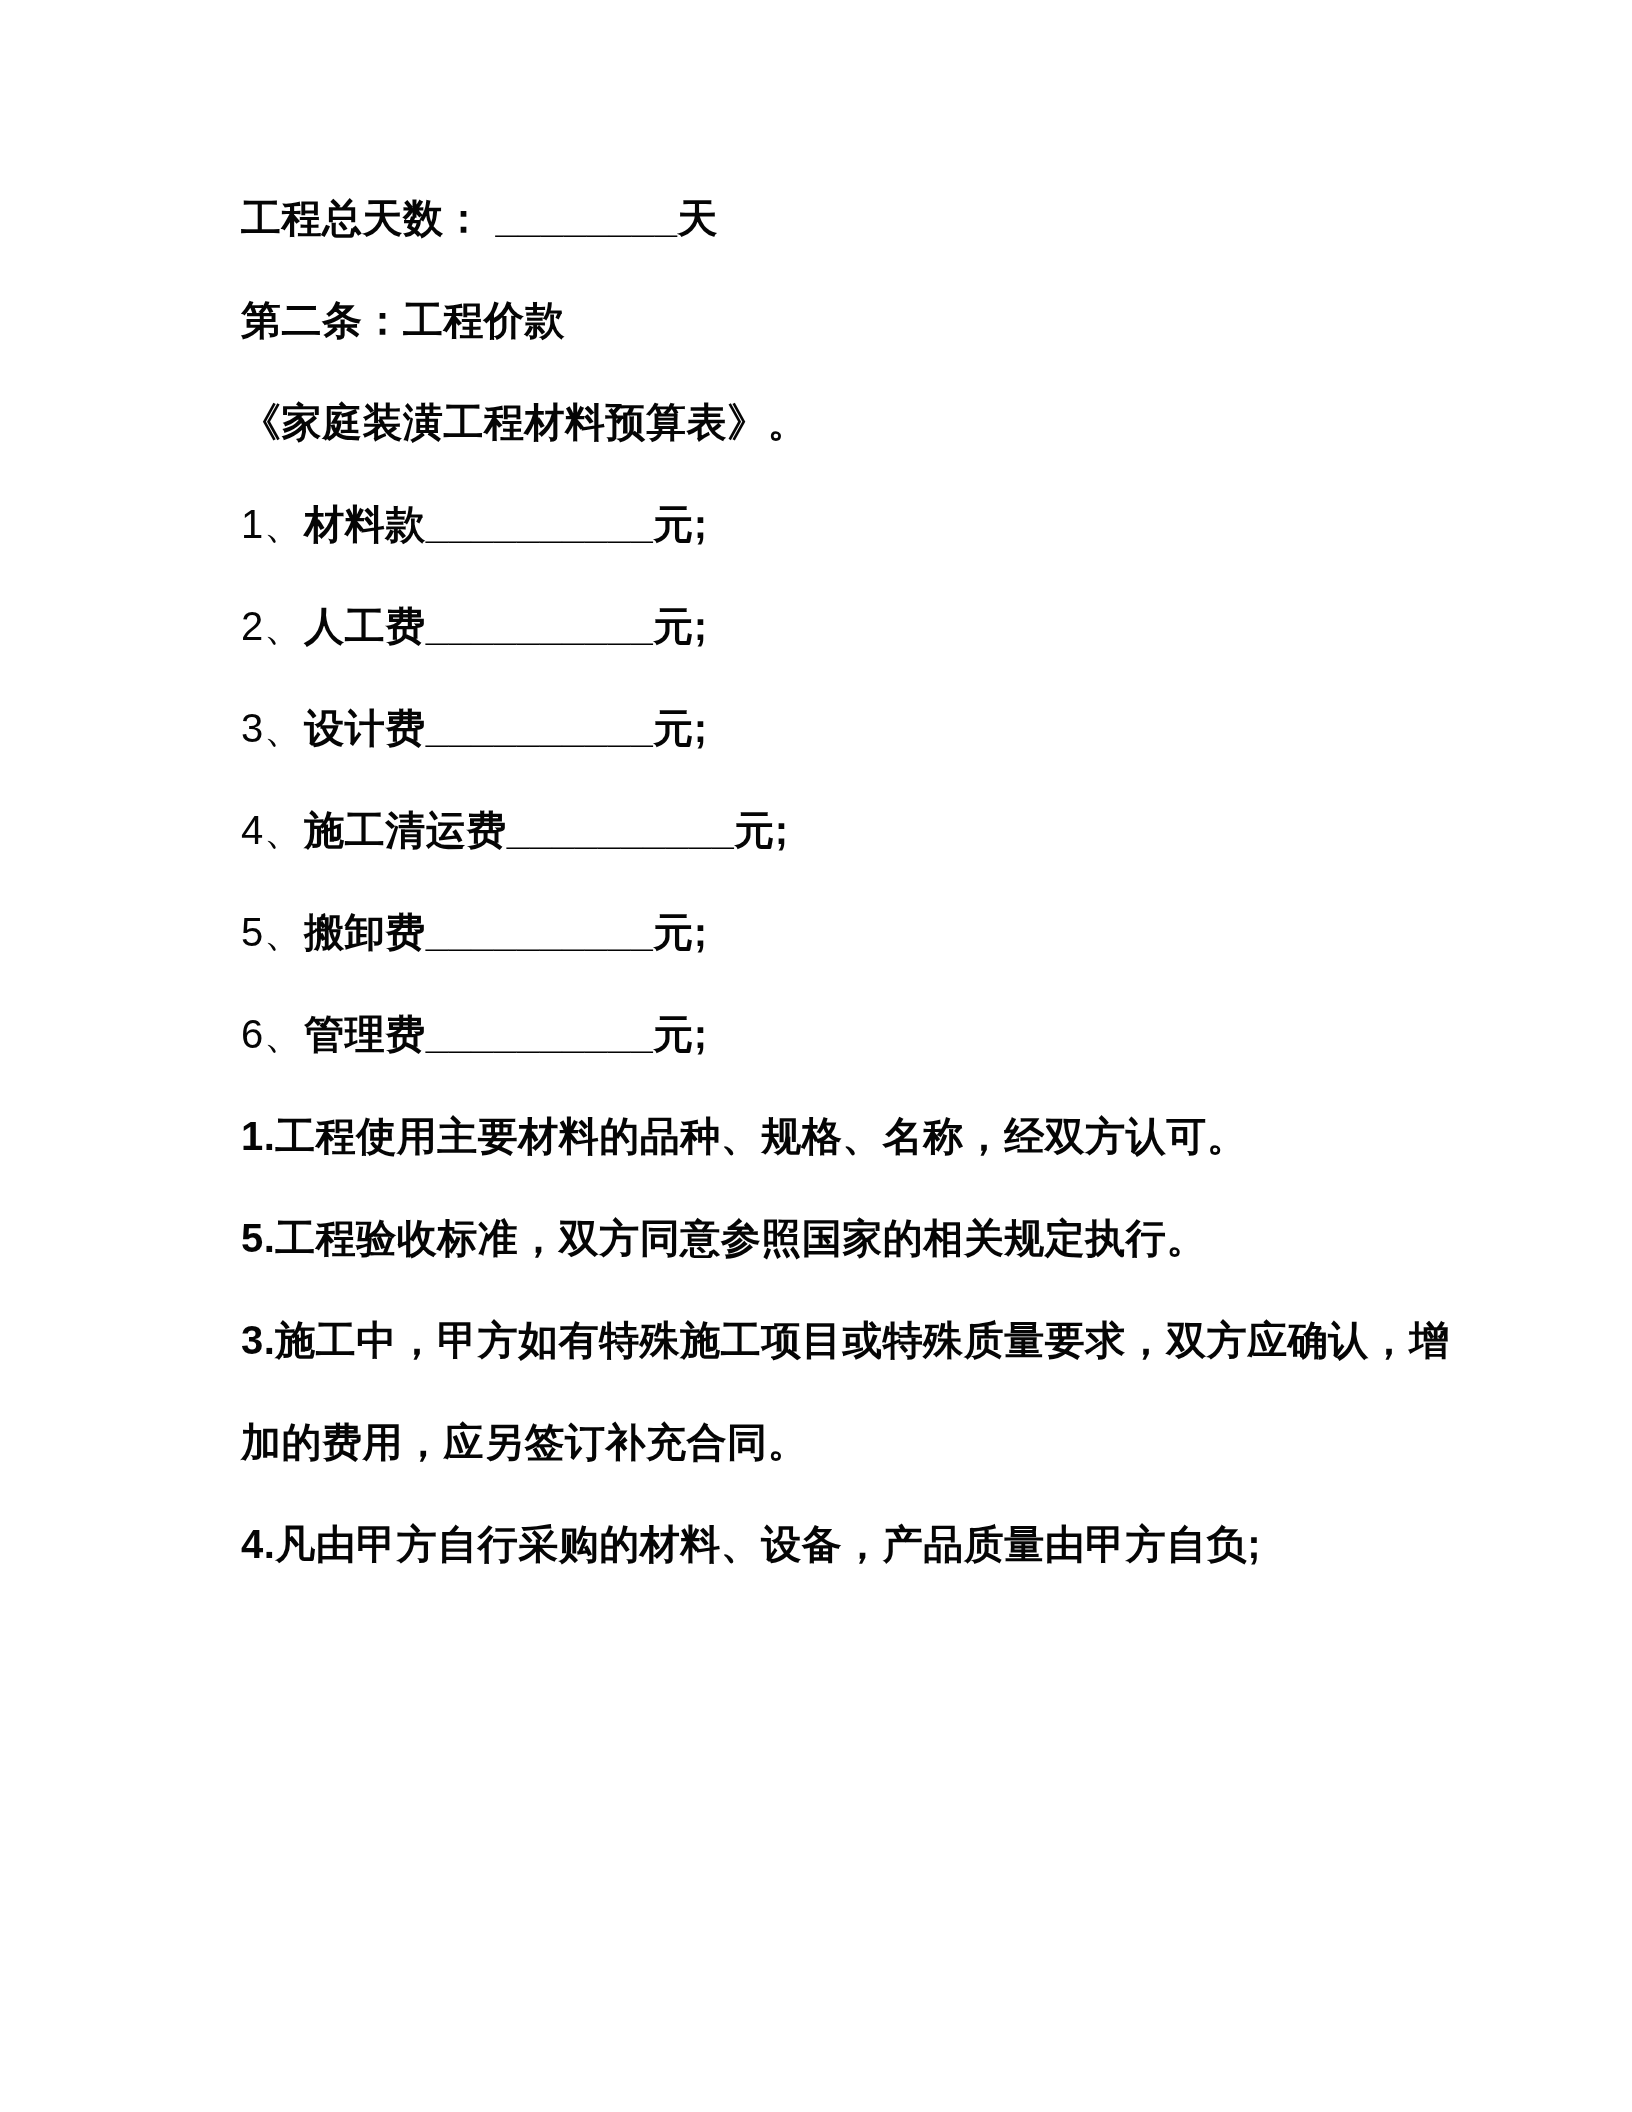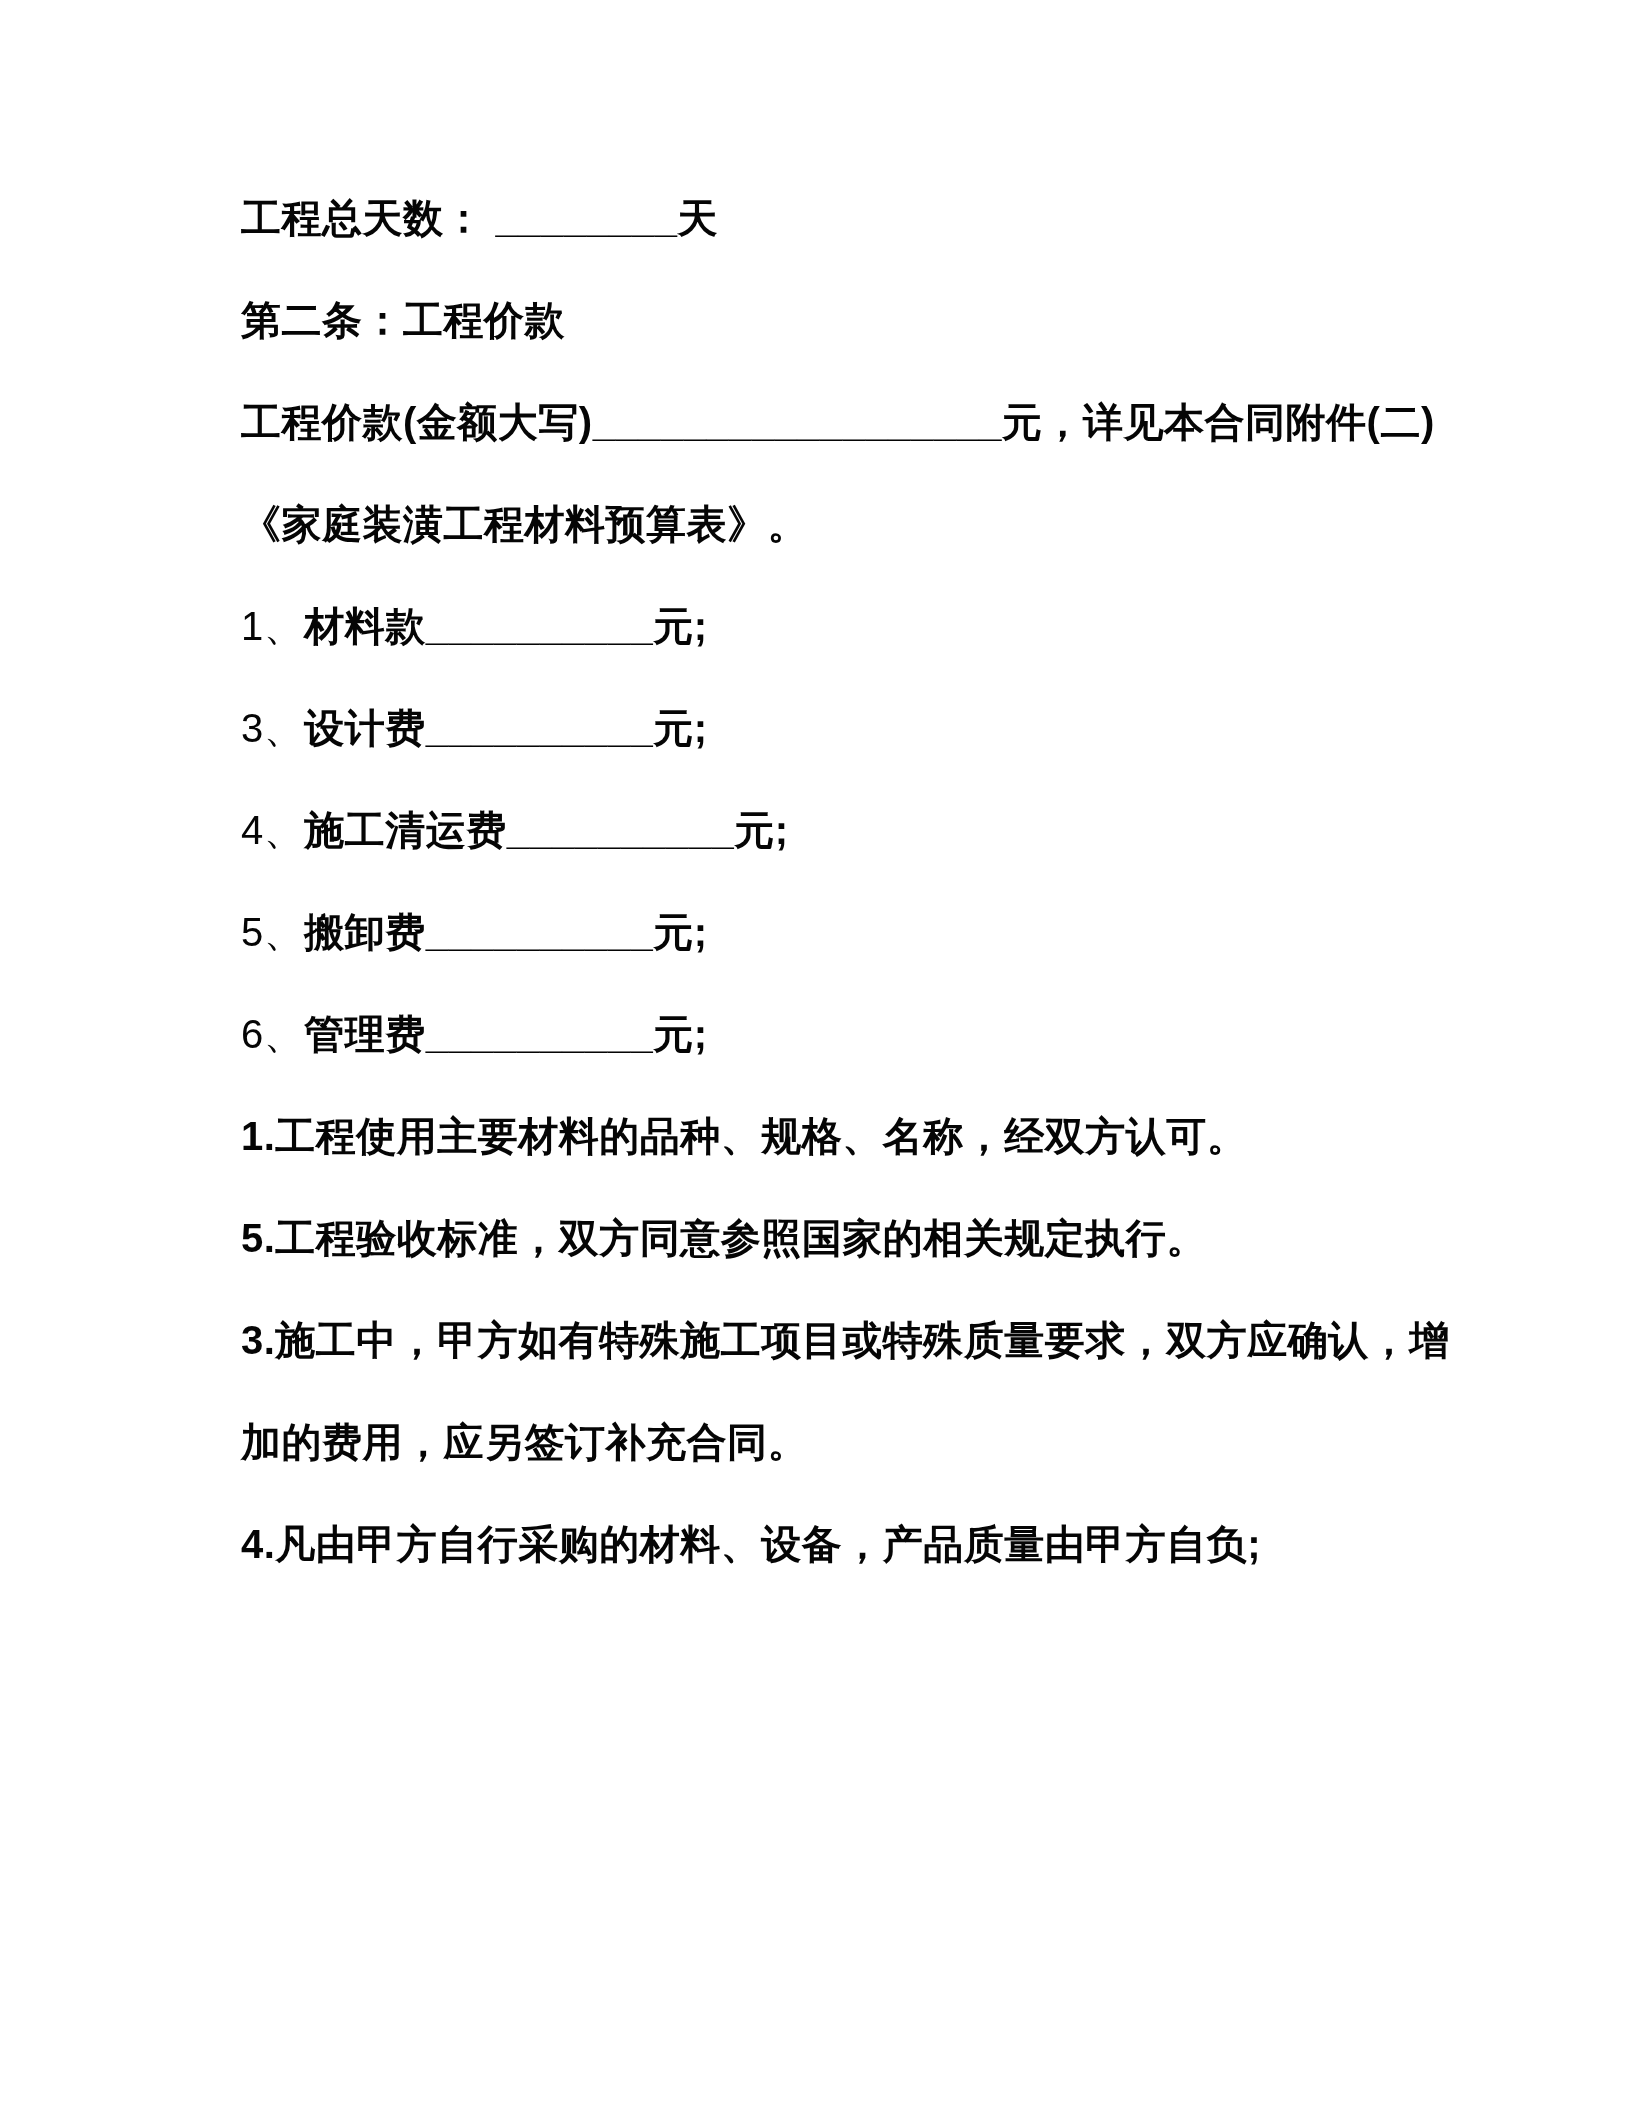--- a/index.html
+++ b/index.html
@@ -35,26 +35,26 @@
 </head>
 <body>
 
 <div class="page">
   <div class="content">
 
     <p class="line"><span class="num"></span><span>工程总天数： ________天</span></p>
 
     <p class="line"><span class="num"></span><span>第二条：工程价款</span></p>
 
-    <p class="line"><span class="num"></span><span>工程价款(金额大写)__________________元，详见本合同附件(二)</span></p>
 
     <p class="line"><span class="num"></span><span>《家庭装潢工程材料预算表》。</span></p>
 
     <p class="line"><span class="num">1、</span><span>材料款__________元;</span></p>
 
+    <p class="line"><span class="num">2、</span><span>人工费__________元;</span></p>
 
     <p class="line"><span class="num">3、</span><span>设计费__________元;</span></p>
 
     <p class="line"><span class="num">4、</span><span>施工清运费__________元;</span></p>
 
     <p class="line"><span class="num">5、</span><span>搬卸费__________元;</span></p>
 
     <p class="line"><span class="num">6、</span><span>管理费__________元;</span></p>
 
 

